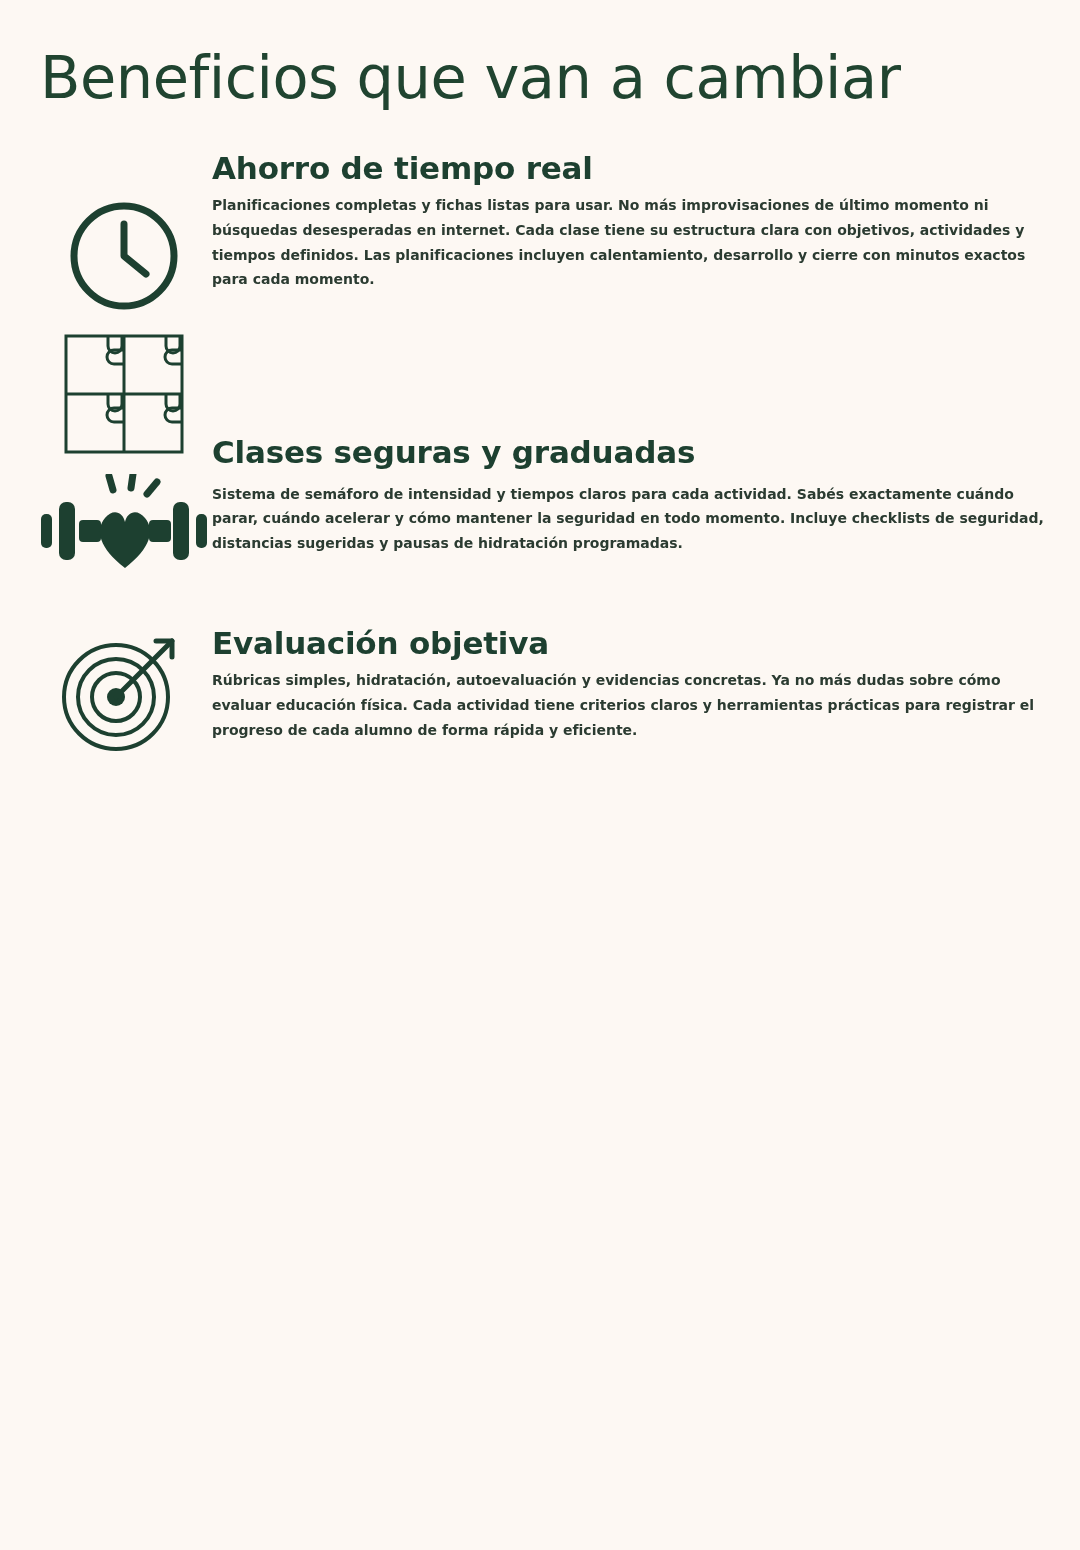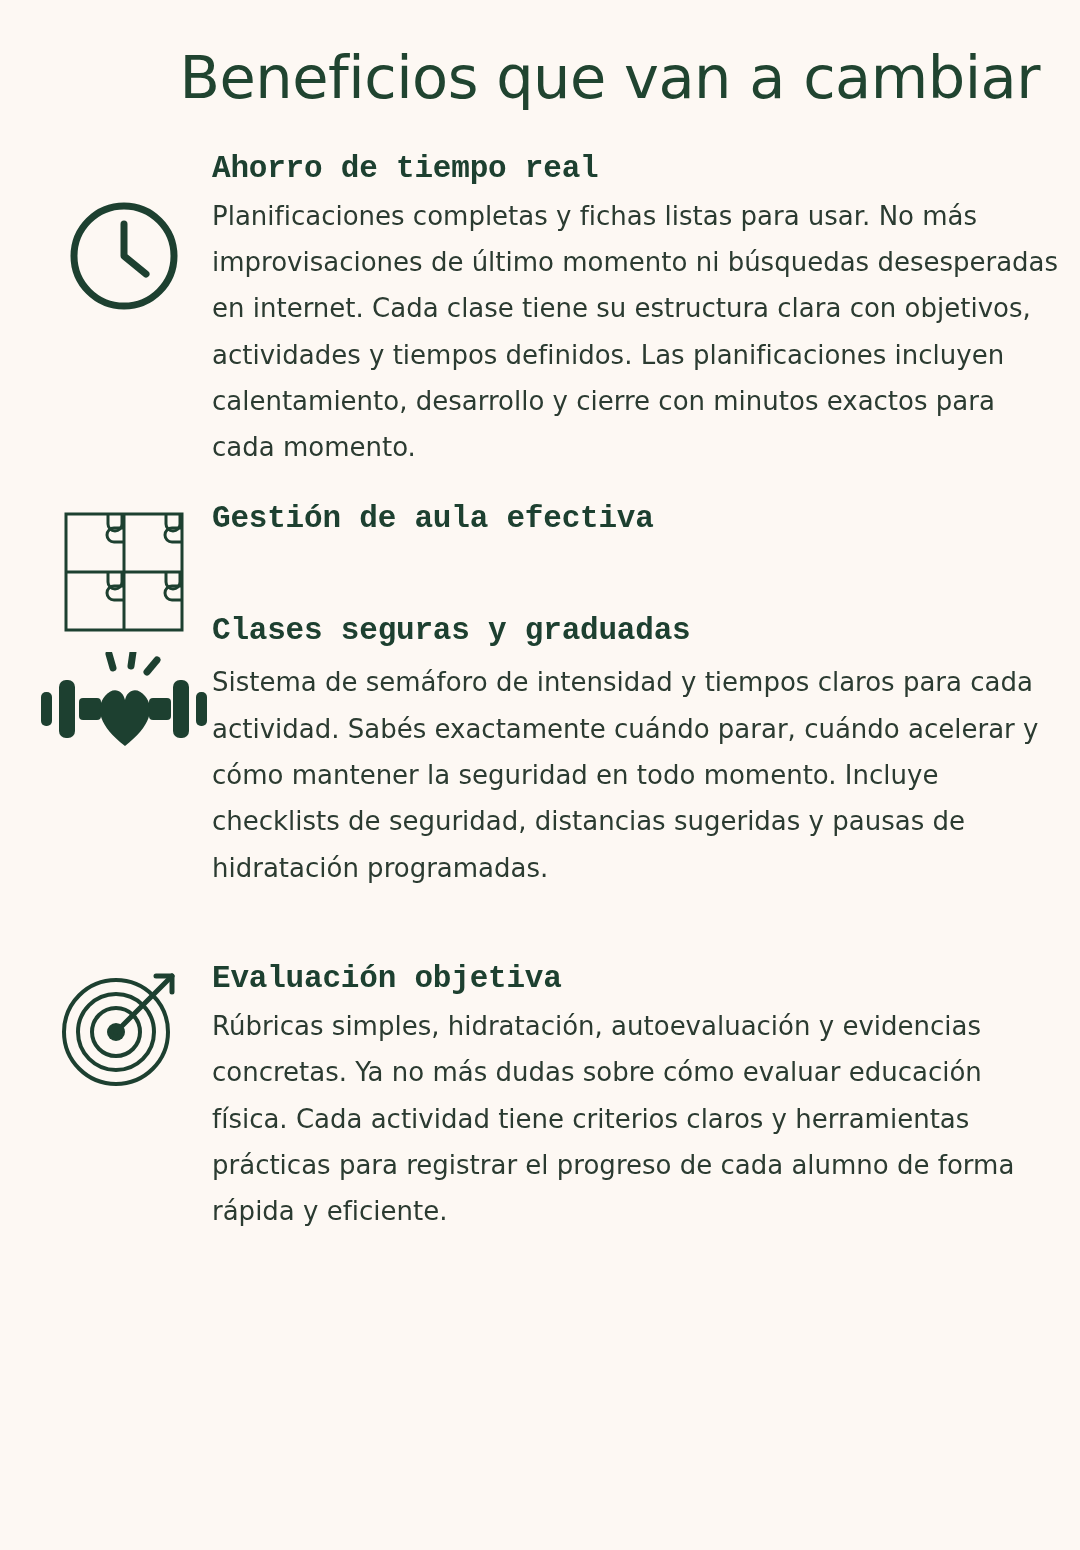--- a/index.html
+++ b/index.html
@@ -14,21 +14,21 @@
     color: #1f3d2b;
     overflow: hidden;
   }
   .page {
     position: relative;
     width: 1080px;
     height: 1550px;
     box-sizing: border-box;
   }
   .title {
-    text-align: right;
+    text-align: left;
     font-weight: 400;
     font-size: 59px;
     line-height: 1.28;
     color: #204430;
     letter-spacing: -0.5px;
     margin: 40px 40px 0 40px;
     font-family: "DejaVu Sans", "Liberation Sans", sans-serif;
   }
   .title .line {
     display: block;
@@ -53,28 +53,27 @@
     margin-left: 212px;
     margin-right: 20px;
   }
   .benefit h2 {
     margin: 0 0 6px 0;
     font-size: 31px;
     font-weight: 700;
     color: #1d4030;
     letter-spacing: -0.2px;
     line-height: 1.2;
-    font-family: Liberation Mono, monospace;
   }
   .benefit p {
     margin: 0;
-    font-size: 26px;
+    font-size: 14px;
     line-height: 1.78;
     color: #2b3b31;
-    font-weight: 400;
+    font-weight: 700;
     max-width: 860px;
   }
 
   
   #benefit-0 { margin-top: 6px; }
   #benefit-0 .icon-wrap { top: 48px; }
   #benefit-1 { margin-top: 30px; }
   #benefit-1 .icon-wrap { top: 8px; }
   #benefit-2 { margin-top: 52px; }
   #benefit-2 .icon-wrap { top: 40px; }
@@ -124,21 +123,20 @@
             <path d="M104 6 v10 a7 7 0 0 0 14 0 v-10" stroke="#1d4030" stroke-width="3" fill="none"></path>
             <path d="M104 64 v10 a7 7 0 0 0 14 0 v-10" stroke="#1d4030" stroke-width="3" fill="none"></path>
             <path d="M62 34 h-10 a7 7 0 0 1 0 -14 h10" stroke="#1d4030" stroke-width="3" fill="none"></path>
             <path d="M62 92 h-10 a7 7 0 0 1 0 -14 h10" stroke="#1d4030" stroke-width="3" fill="none"></path>
             <path d="M120 34 h-10 a7 7 0 0 1 0 -14 h10" stroke="#1d4030" stroke-width="3" fill="none"></path>
             <path d="M120 92 h-10 a7 7 0 0 1 0 -14 h10" stroke="#1d4030" stroke-width="3" fill="none"></path>
           </svg>
         </span>
       </div>
       <div class="content">
-        <h2>Gestión de aula efectiva</h2>
       </div>
     </section>
 
     <section class="benefit" id="benefit-2">
       <div class="icon-wrap">
         <span class="icon">
           <svg width="170" height="110" viewBox="0 0 170 110" fill="none" xmlns="http://www.w3.org/2000/svg">
 
             <path d="M74 16 L70 2" stroke="#1d4030" stroke-width="7" stroke-linecap="round"></path>
             <path d="M92 14 L94 0" stroke="#1d4030" stroke-width="7" stroke-linecap="round"></path>

